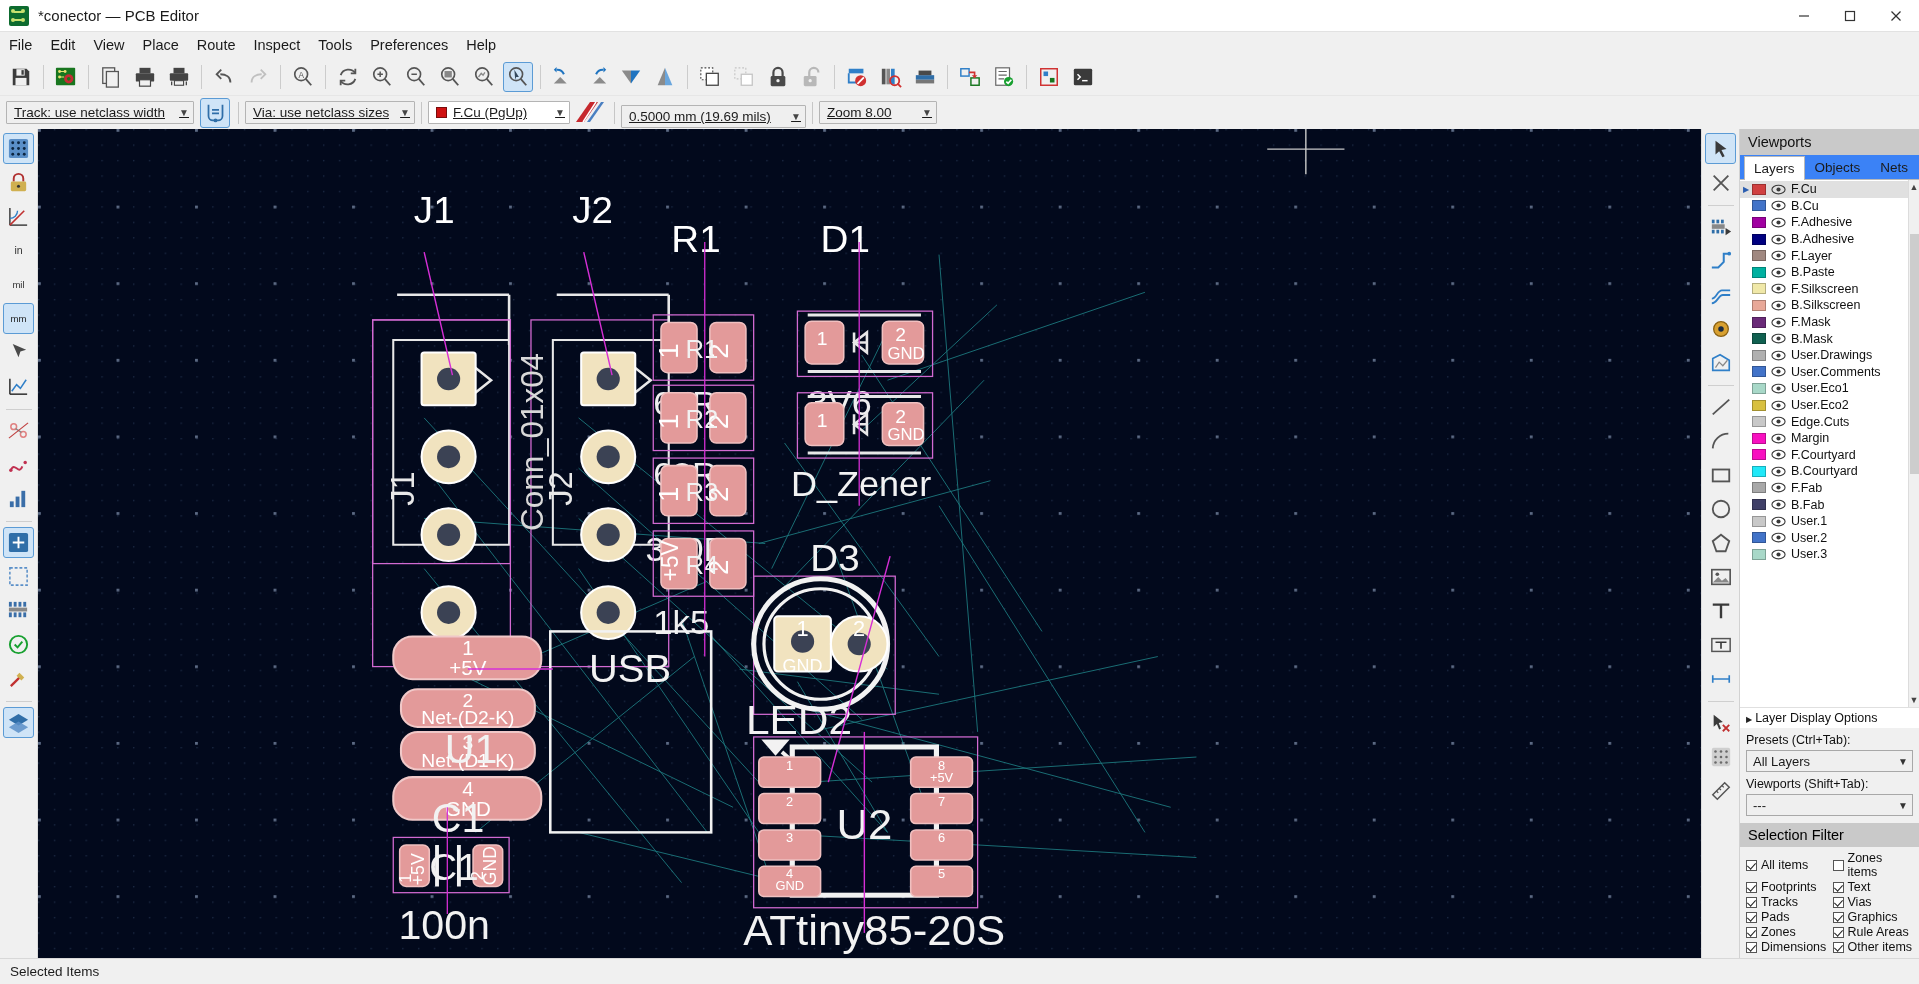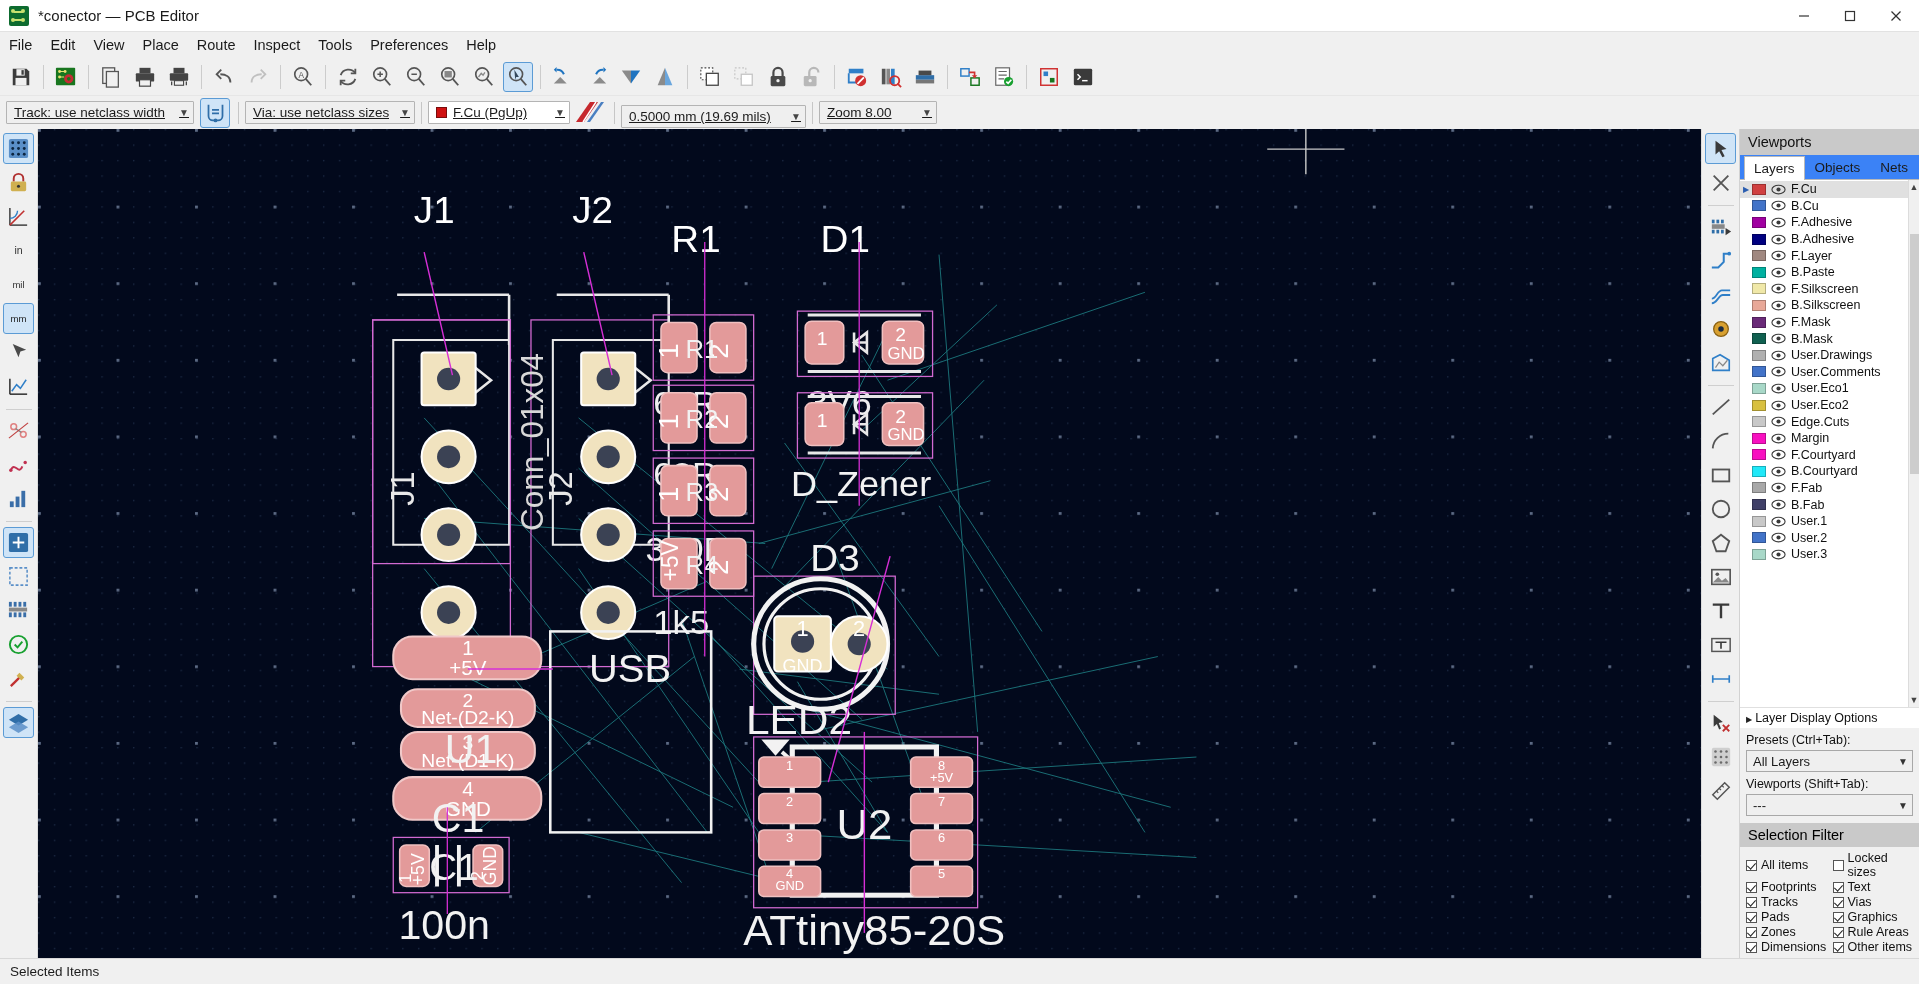--- a/index.html
+++ b/index.html
@@ -1169,21 +1169,21 @@
         </div>
       </div>
       <div class="sf-header">Selection Filter</div>
       <div class="sf-grid" id="sf-grid">
           <div class="sf-item">
             <span class="cbx on"></span>
             <span>All items</span>
           </div>
           <div class="sf-item">
             <span class="cbx"></span>
-            <span>Locked sizes</span>
+            <span>Zones items</span>
           </div>
           <div class="sf-item">
             <span class="cbx on"></span>
             <span>Footprints</span>
           </div>
           <div class="sf-item">
             <span class="cbx on"></span>
             <span>Text</span>
           </div>
           <div class="sf-item">

